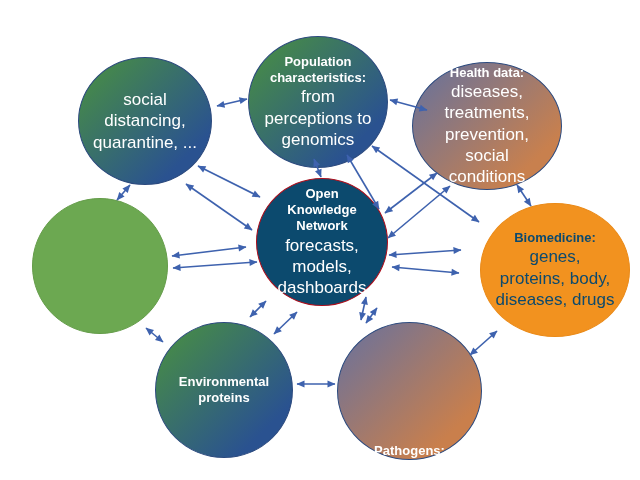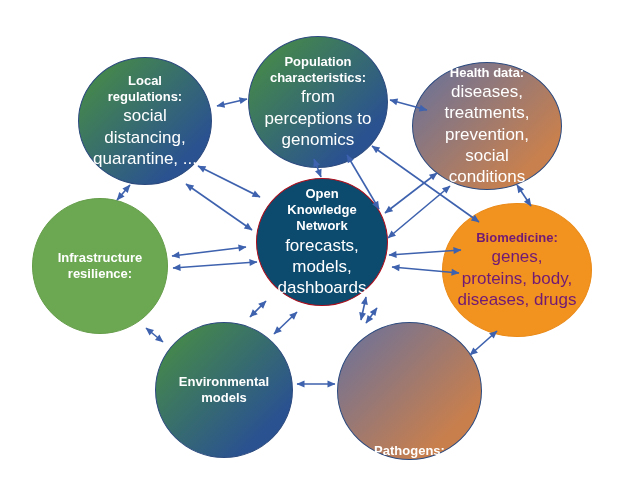--- a/index.html
+++ b/index.html
@@ -15,22 +15,20 @@
   .node-title{font-weight:bold;font-size:13px;line-height:1.25;white-space:pre-line;}
   .node-body{font-weight:normal;font-size:17px;line-height:1.25;white-space:pre-line;}
   #edge-layer{position:absolute;left:0;top:0;width:640px;height:480px;pointer-events:none;}
 </style>
 </head>
 <body>
 
 <div class="canvas">
   <div id="node-layer">
       <div class="node" style="left: 78px; top: 57px; width: 134px; height: 128px; color: rgb(255, 255, 255); border: 1.5px solid rgb(44, 74, 126); background: linear-gradient(135deg, rgb(74, 146, 63) 0%, rgb(42, 82, 144) 80%);">
-        <div class="node-title">Local
-regulations:</div>
         <div class="node-body">social
 distancing,
 quarantine, ...</div>
       </div>
       <div class="node" style="left: 248px; top: 36px; width: 140px; height: 132px; color: rgb(255, 255, 255); border: 1.5px solid rgb(44, 74, 126); background: linear-gradient(135deg, rgb(74, 146, 63) 0%, rgb(42, 82, 144) 80%);">
         <div class="node-title">Population
 characteristics:</div>
         <div class="node-body">from
 perceptions to
 genomics</div>
@@ -44,33 +42,31 @@
 conditions</div>
       </div>
       <div class="node" style="left: 256px; top: 178px; width: 132px; height: 128px; color: rgb(255, 255, 255); border: 1.5px solid rgb(173, 14, 28); background: #0c4a6e;">
         <div class="node-title">Open
 Knowledge
 Network</div>
         <div class="node-body">forecasts,
 models,
 dashboards</div>
       </div>
-      <div class="node" style="left: 442px; top: 203px; width: 150px; height: 134px; color: #701a75; border: 1.5px solid rgb(234, 138, 24); background: rgb(242, 146, 31); justify-content: center;">
+      <div class="node" style="left: 480px; top: 203px; width: 150px; height: 134px; color: #0c4a6e; border: 1.5px solid rgb(234, 138, 24); background: rgb(242, 146, 31); justify-content: center;">
         <div class="node-title">Biomedicine:</div>
         <div class="node-body">genes,
 proteins, body,
 diseases, drugs</div>
       </div>
       <div class="node" style="left: 32px; top: 198px; width: 136px; height: 136px; color: rgb(255, 255, 255); border: 1.5px solid rgb(100, 156, 73); background: rgb(108, 168, 81);">
-        <div class="node-title">Infrastructure
-resilience:</div>
       </div>
       <div class="node" style="left: 155px; top: 322px; width: 138px; height: 136px; color: rgb(255, 255, 255); border: 1.5px solid rgb(44, 74, 126); background: linear-gradient(135deg, rgb(74, 146, 63) 0%, rgb(42, 82, 144) 80%);">
         <div class="node-title">Environmental
-models</div>
+proteins</div>
       </div>
       <div class="node" style="left: 337px; top: 322px; width: 145px; height: 138px; color: rgb(255, 255, 255); border: 1.5px solid rgb(44, 74, 126); background: linear-gradient(135deg, rgb(102, 113, 159) 0%, rgb(201, 127, 76) 80%); justify-content: flex-end;">
         <div class="node-title">Pathogens:</div>
       </div>
     </div>
   <svg id="edge-layer" width="640" height="480" viewBox="0 0 640 480" xmlns="http://www.w3.org/2000/svg">
     <defs>
       <marker id="ah" markerWidth="9" markerHeight="8" refX="8" refY="4" orient="auto-start-reverse" markerUnits="userSpaceOnUse">
         <path d="M0.5,0.5 L8.5,4 L0.5,7.5 Z" fill="#3E62AE"></path>
       </marker>

